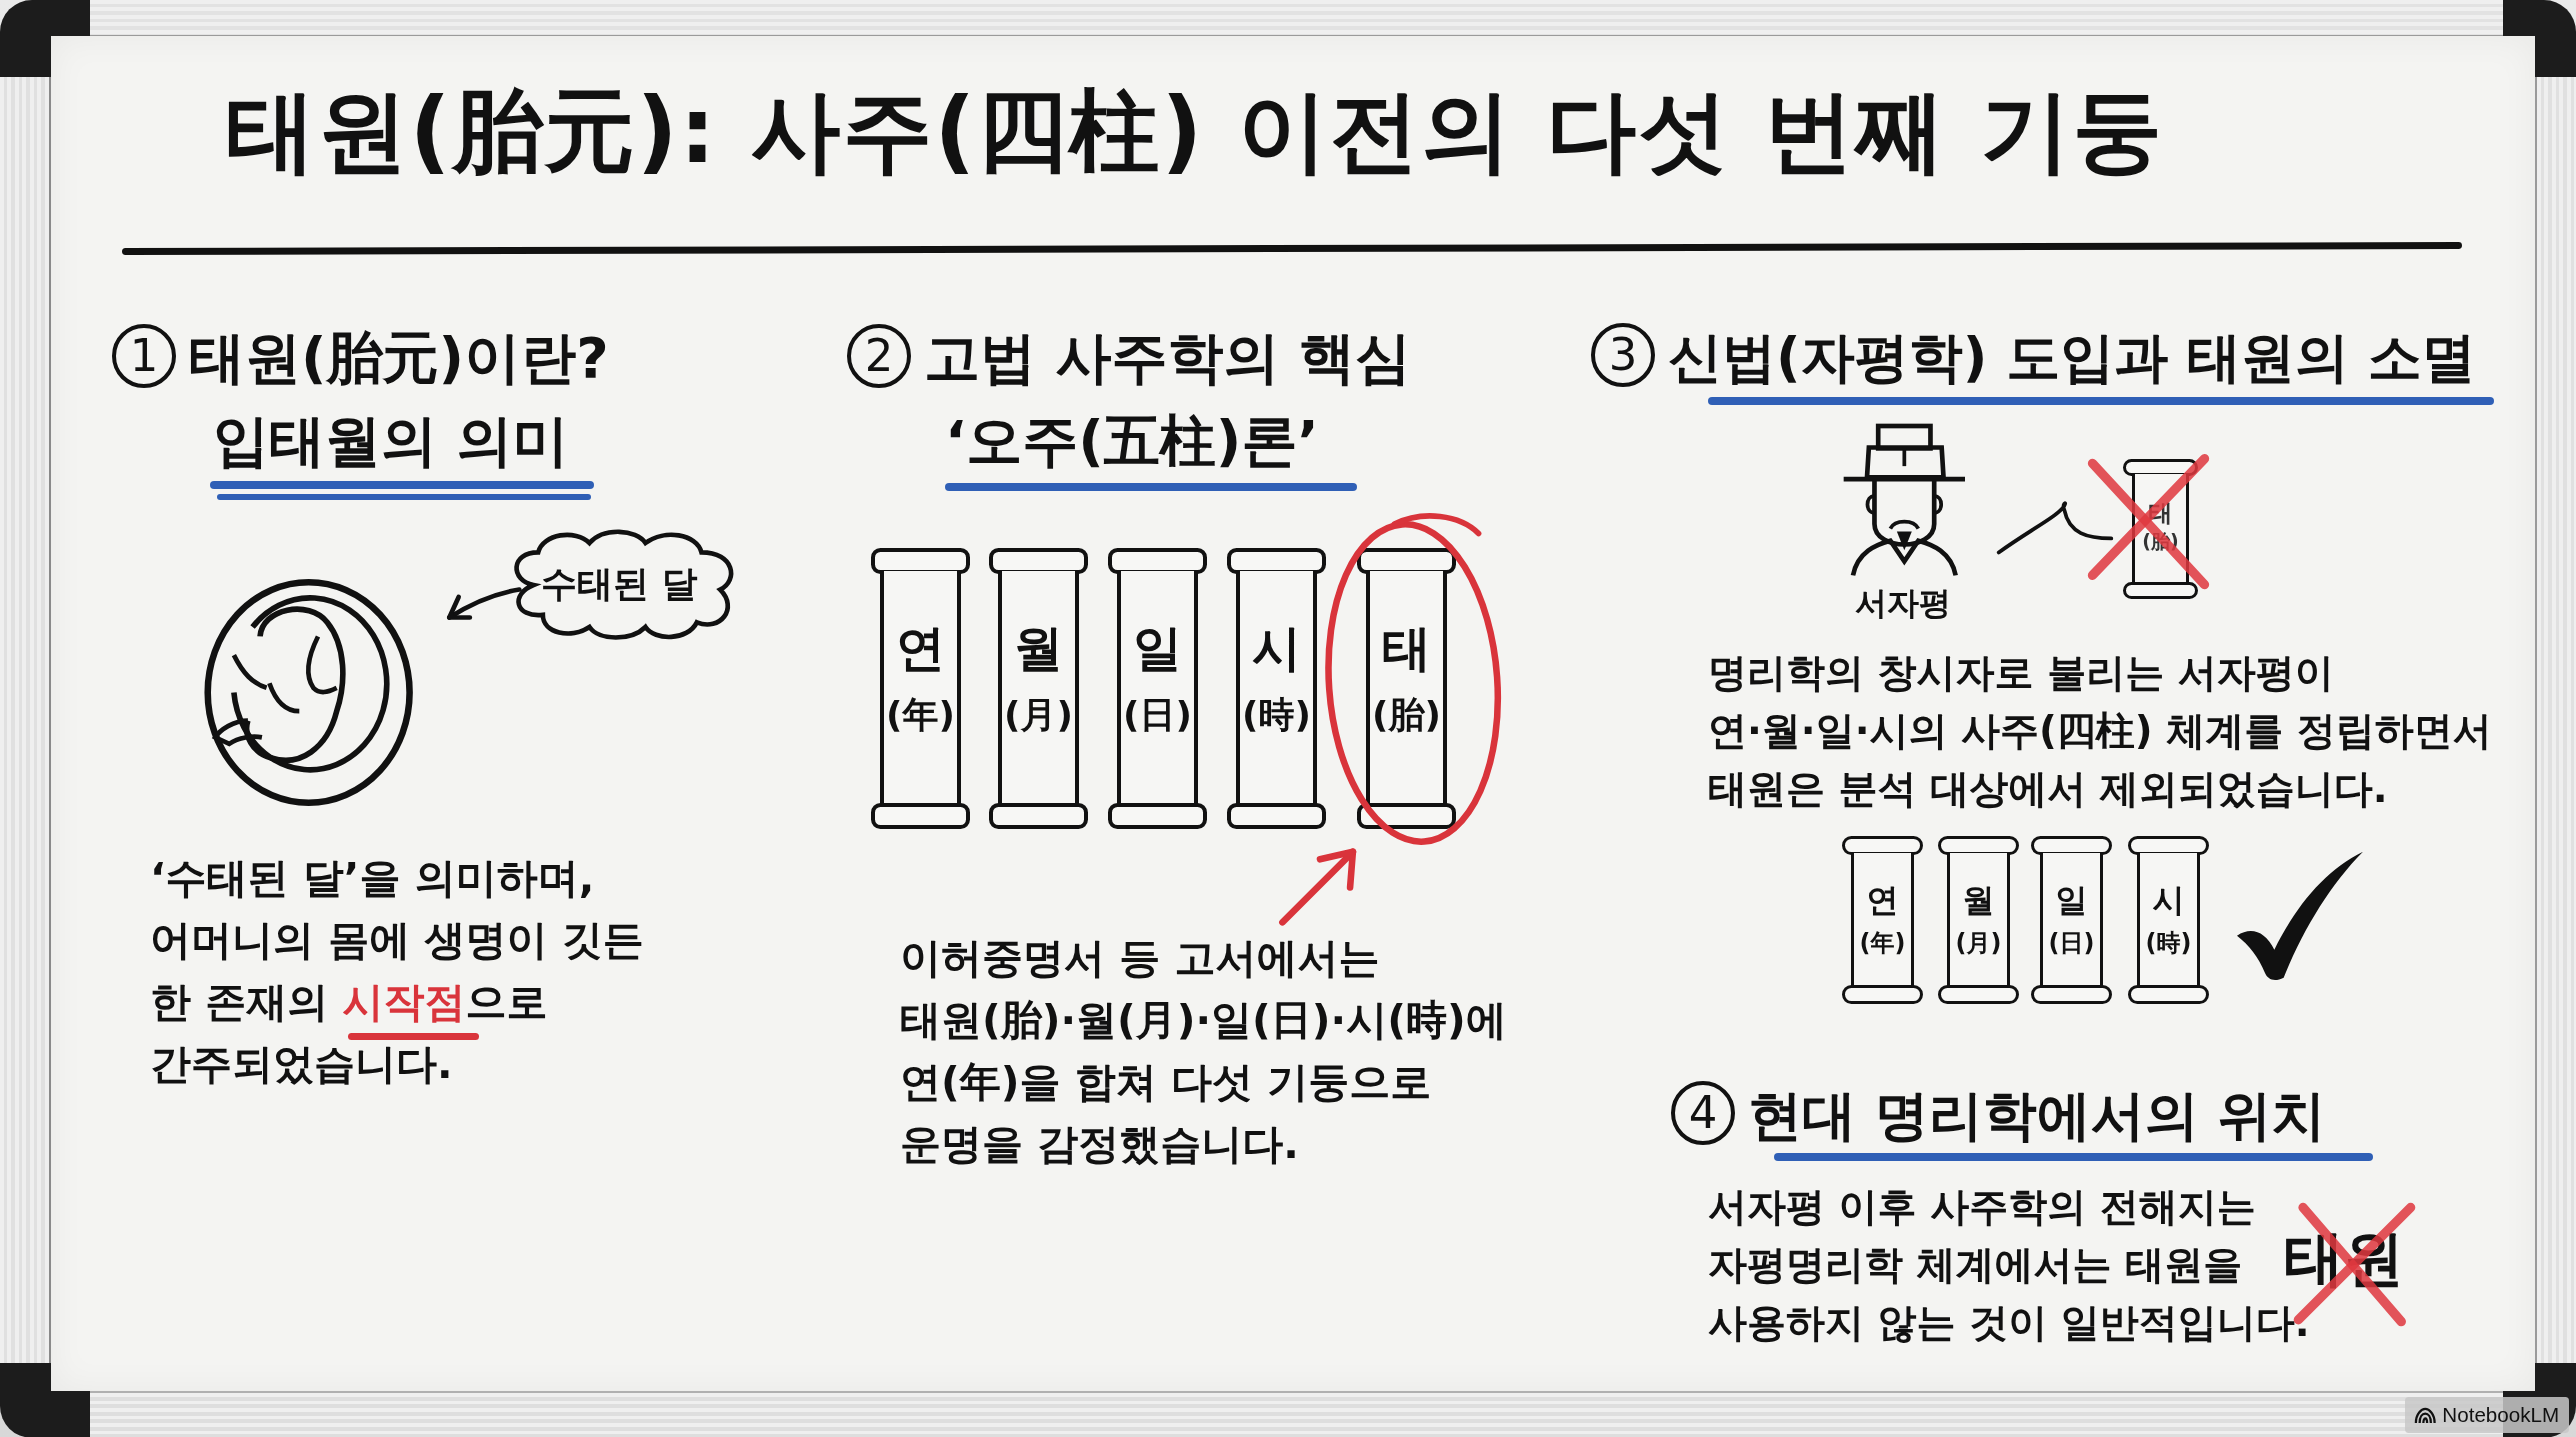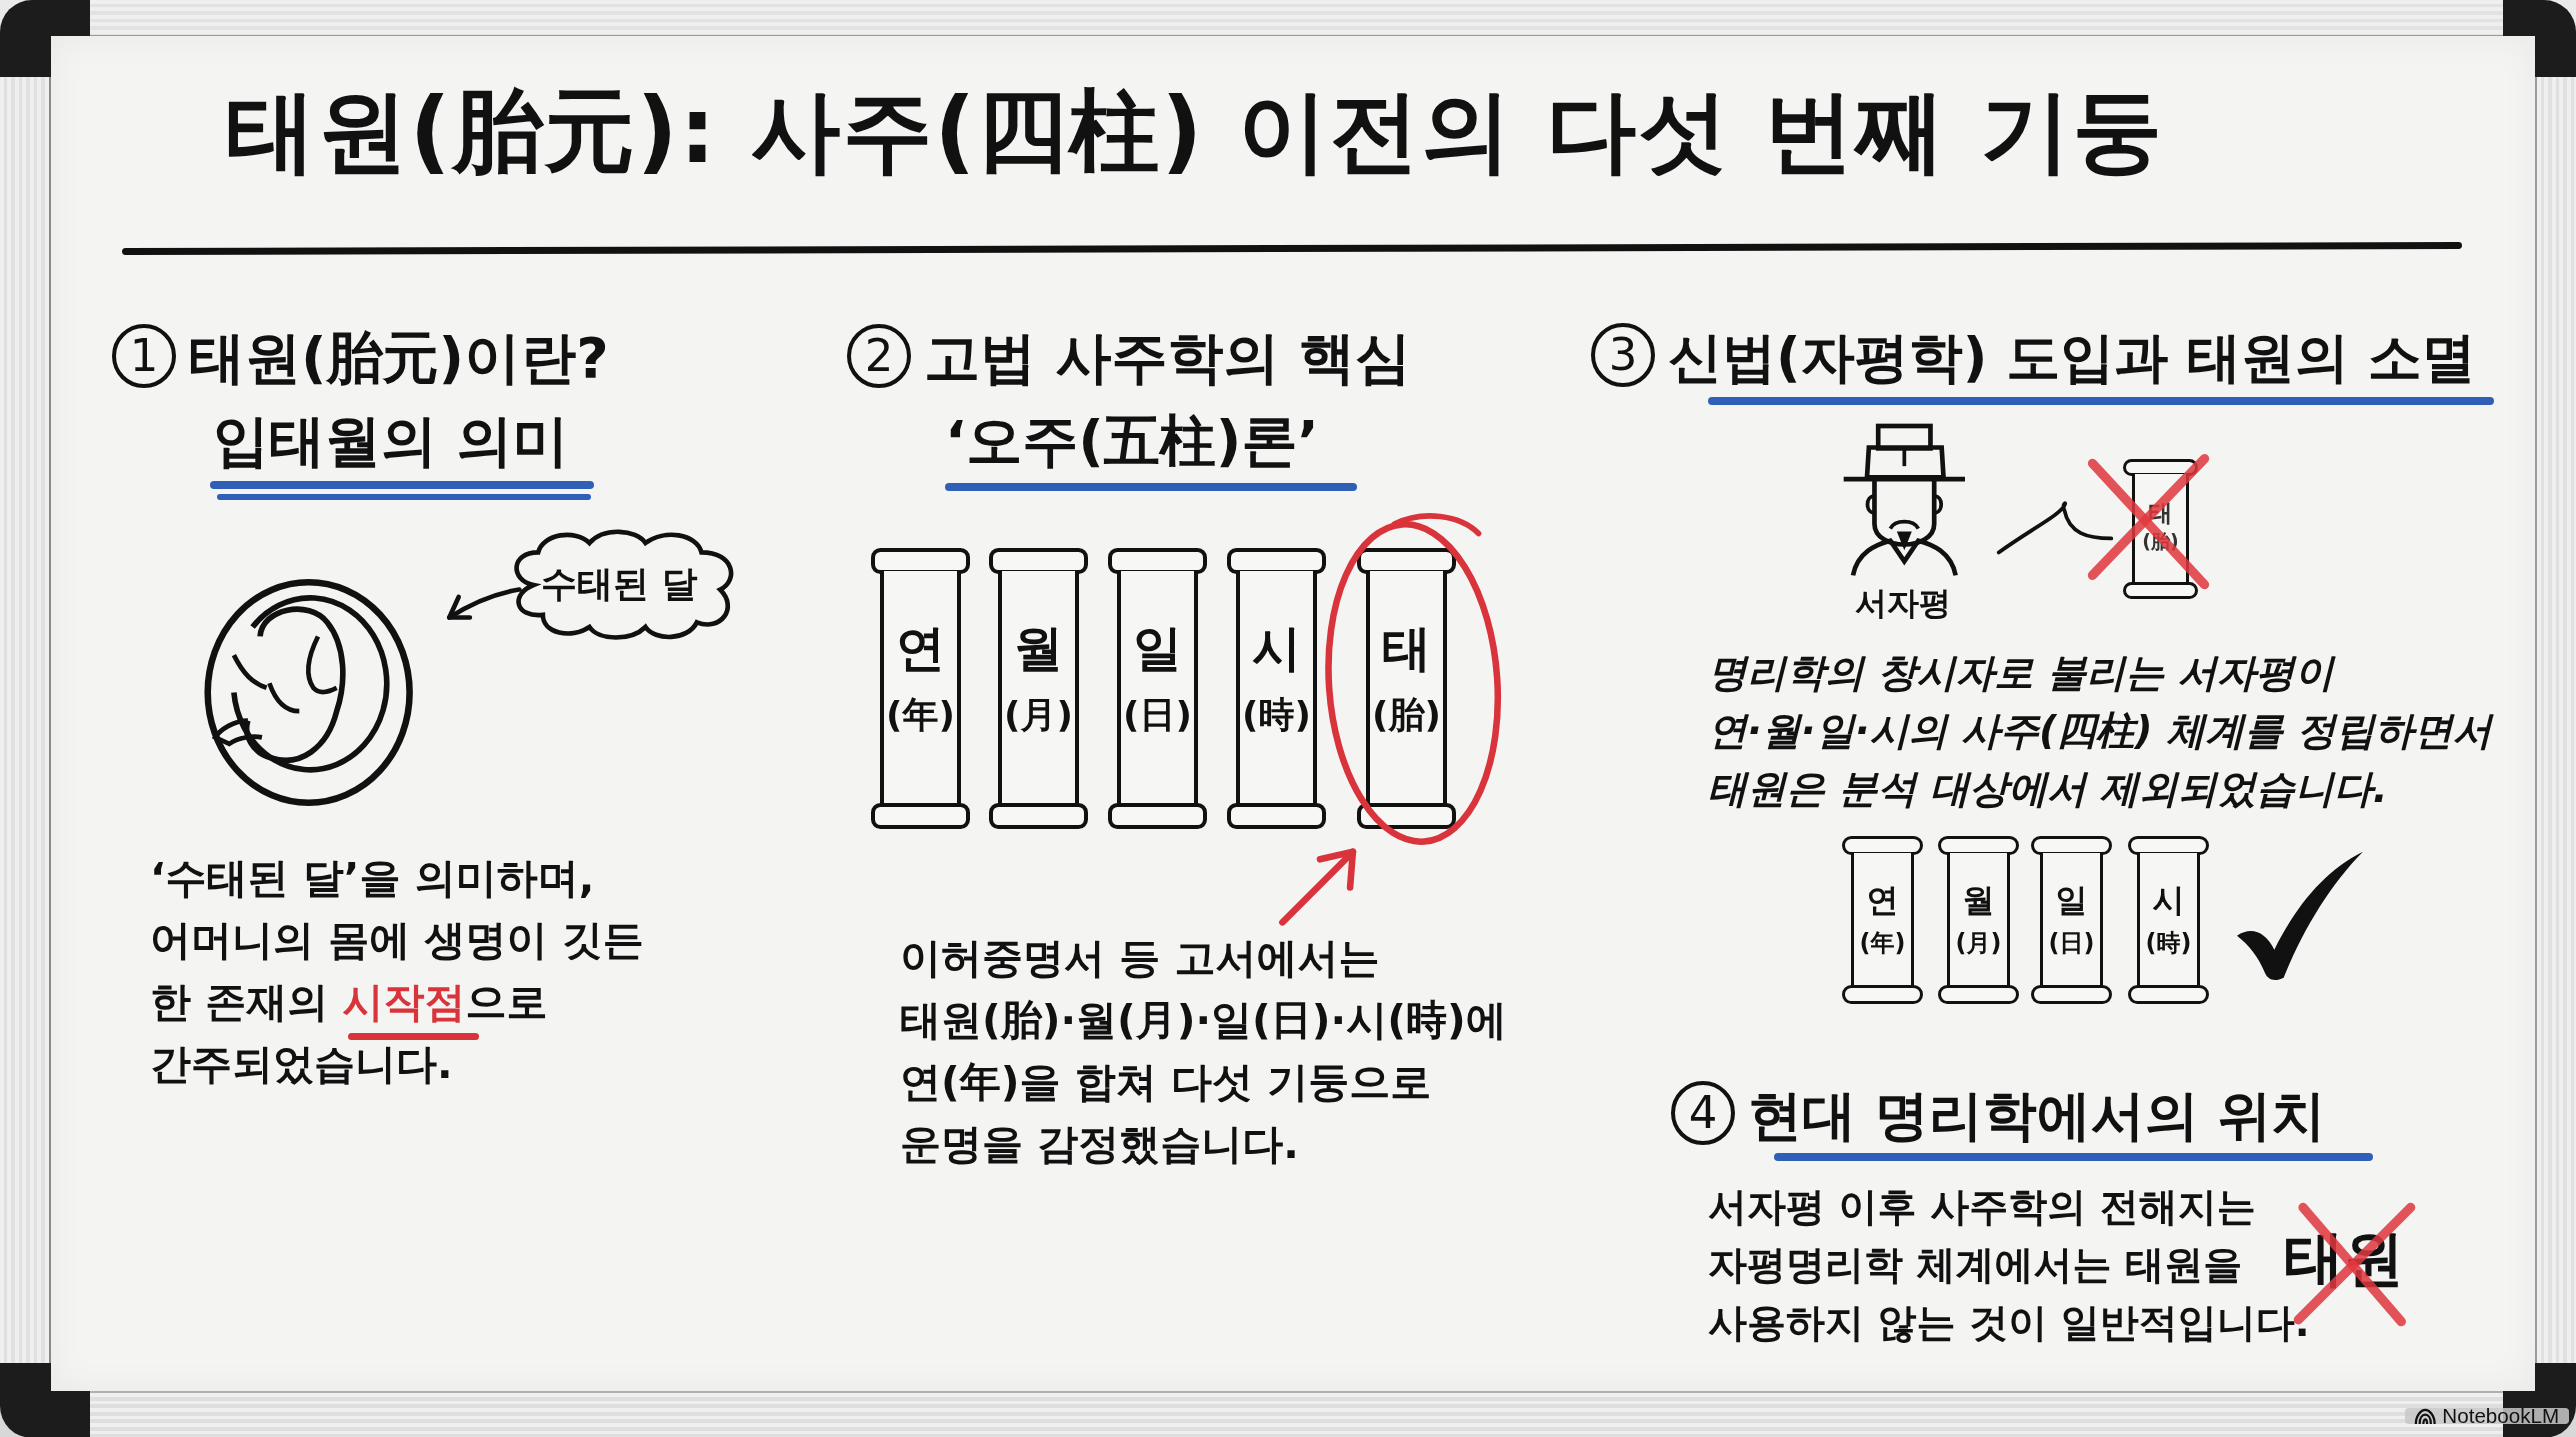--- a/index.html
+++ b/index.html
@@ -57,21 +57,21 @@
   .tiny-pillar .shaft { top: 15px; bottom: 15px; padding-top: 22.5px; border-width: 3.7px; }
   .tiny-pillar .hangul { font-size: 24px; color: #333; }
   .tiny-pillar .hanja { font-size: 19px; color: #333; }
 
   svg { position: absolute; overflow: visible; }
 
   .cloud-label { position: absolute; font-size: 36px; font-weight: bold; }
   .person-label { position: absolute; font-size: 32px; font-weight: bold; }
   .crossed-word { position: absolute; font-size: 60px; font-weight: bold; }
 
-  .watermark { position: absolute; right: 7.5px; bottom: 14px; height: 16px; padding: 0 9.4px; background: rgba(200,200,200,0.85); border-radius: 3.7px; display: flex; align-items: center; font-family: "Liberation Sans", sans-serif; font-size: 20.6px; color: #111; }
+  .watermark { position: absolute; right: 7.5px; bottom: 5px; height: 36px; padding: 0 9.4px; background: rgba(200,200,200,0.85); border-radius: 3.7px; display: flex; align-items: center; font-family: "Liberation Sans", sans-serif; font-size: 20.6px; color: #111; }
   .watermark .wm-icon { width: 22.5px; height: 19px; margin-right: 5.6px; position: relative; }
 </style>
 </head>
 <body>
 
 <div class="frame">
   <div class="frame-rail-top"></div>
   <div class="frame-rail-bottom"></div>
   <div class="frame-rail-left"></div>
   <div class="frame-rail-right"></div>
@@ -217,21 +217,21 @@
       <span class="hanja">(胎)</span>
     </div>
     <div class="base-mark" style="width:17px;"></div>
     <div class="cap bot"></div>
 </div>
 <svg style="left:2083px; top:454px;" width="131" height="140" viewBox="0 0 140 150">
   <line x1="10" y1="10" x2="130" y2="140" stroke="#e0383f" stroke-width="10" stroke-linecap="round" opacity="0.85"></line>
   <line x1="130" y1="5" x2="10" y2="130" stroke="#e0383f" stroke-width="10" stroke-linecap="round" opacity="0.85"></line>
 </svg>
 
-<div class="body-text" style="left:1708px; top:644px; font-size:39px; line-height:58px;font-style:italic;">
+<div class="body-text" style="left:1708px; top:644px; font-size:39px; line-height:58px;">
   <div>명리학의 창시자로 불리는 서자평이</div>
   <div>연·월·일·시의 사주(四柱) 체계를 정립하면서</div>
   <div>태원은 분석 대상에서 제외되었습니다.</div>
 </div>
 
 <div class="pillar small-pillar" style="left:1842px; top:836px;">
   <div class="cap top"></div>
     <div class="shaft">
       <span class="hangul">연</span>
       <span class="hanja">(年)</span>

